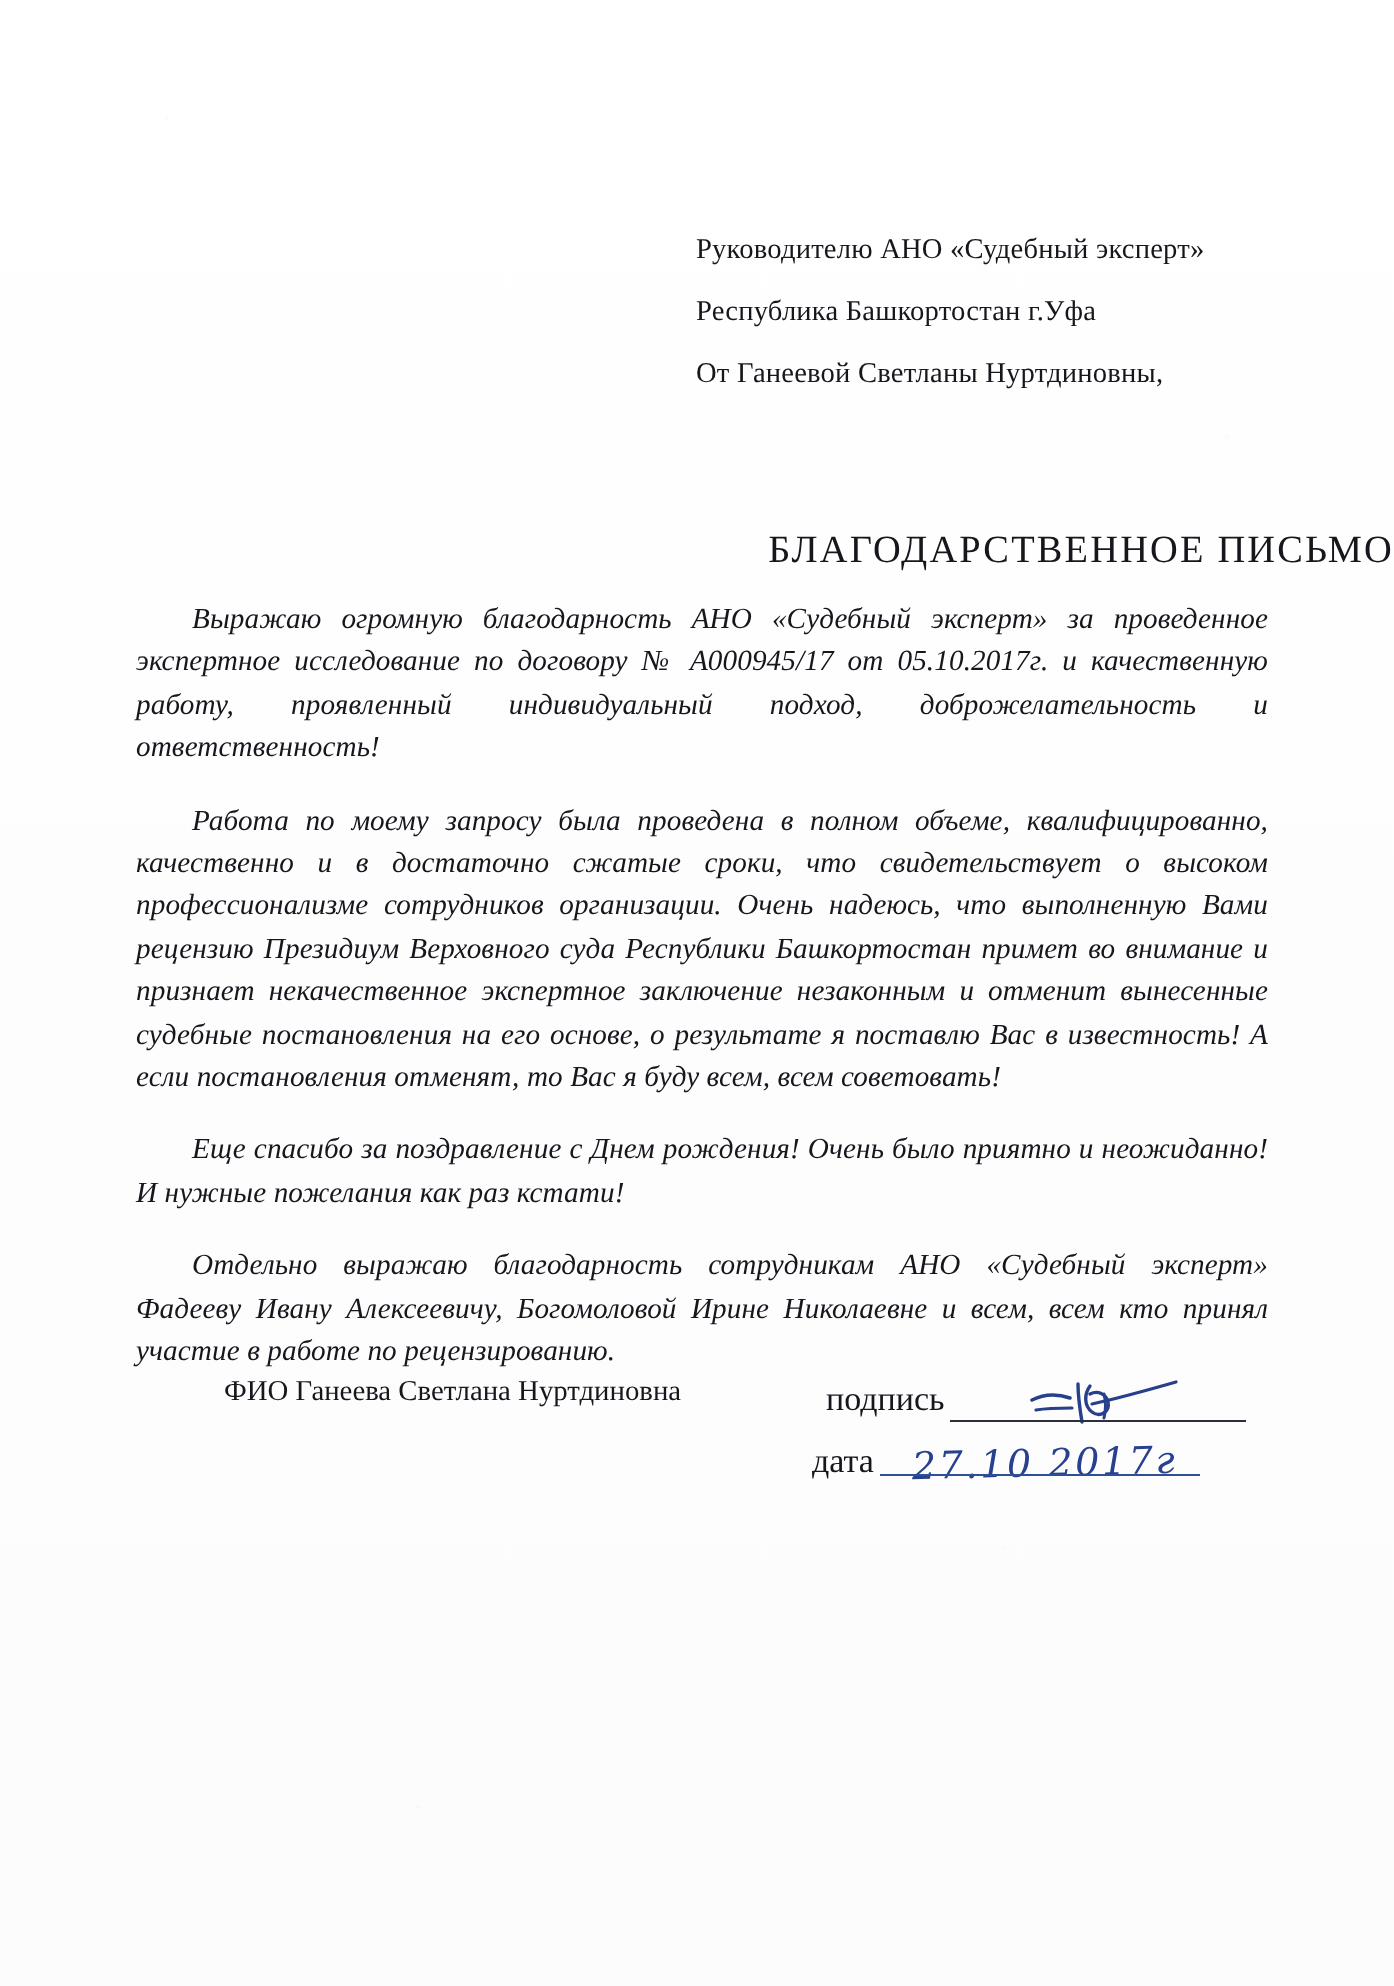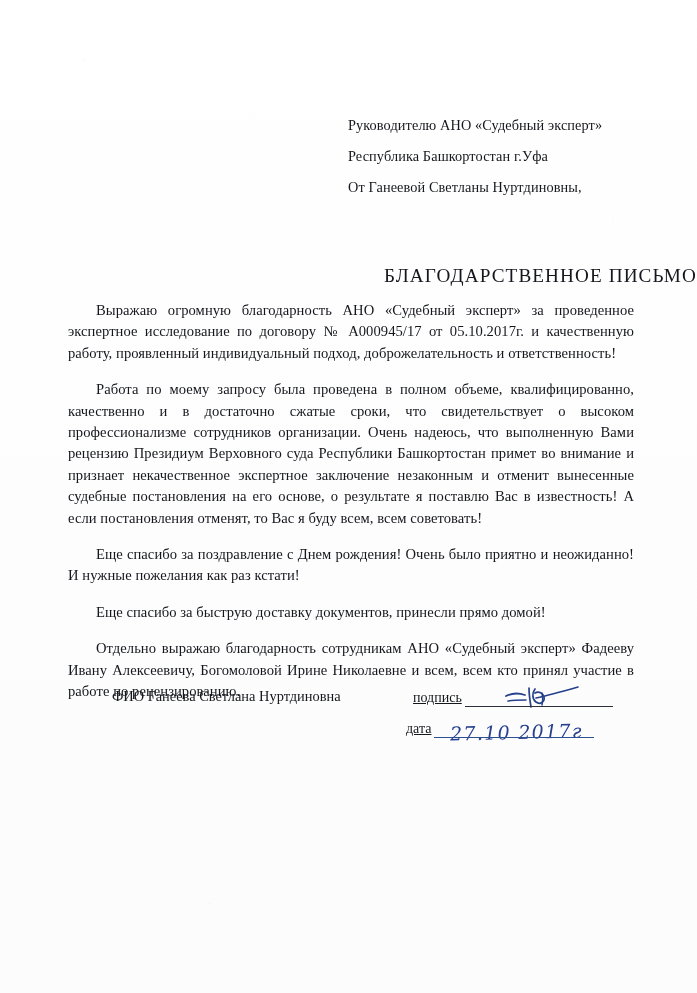--- a/index.html
+++ b/index.html
@@ -69,20 +69,21 @@
     letter-spacing: 1.1px;
     font-weight: 400;
   }
 
   
   .body-block {
     position: absolute;
     left: 68px;
     top: 300px;
     width: 566px;
+    font-style: italic;
   }
 
   .para {
     text-align: justify;
     text-justify: inter-word;
     font-size: 14.6px;
     line-height: 21.4px;
     text-indent: 28px;
     margin: 0 0 15px 0;
     letter-spacing: 0.05px;
@@ -115,24 +116,23 @@
   }
   .date-row {
     position: absolute;
     left: 338px;
     top: 33px;
     display: flex;
     align-items: flex-start;
   }
 
   .sign-label {
-    font-size: 14px;
+    font-size: 17px;
     white-space: nowrap;
     padding-bottom: 1px;
-    text-decoration: underline;
   }
 
   .rule {
     position: relative;
     margin-left: 3px;
     height: 17px;
   }
   .rule::after {
     content: "";
     position: absolute;
@@ -182,21 +182,20 @@
       <div class="addressee-line">Республика Башкортостан г.Уфа</div>
       <div class="addressee-line">От Ганеевой Светланы Нуртдиновны,</div>
     </div>
 
     <div class="doc-title">БЛАГОДАРСТВЕННОЕ ПИСЬМО</div>
 
     <div class="body-block">
       <p class="para">Выражаю огромную благодарность АНО «Судебный эксперт» за проведенное экспертное исследование по договору № А000945/17 от 05.10.2017г. и качественную работу, проявленный индивидуальный подход, доброжелательность и ответственность!</p>
       <p class="para">Работа по моему запросу была проведена в полном объеме, квалифицированно, качественно и в достаточно сжатые сроки, что свидетельствует о высоком профессионализме сотрудников организации. Очень надеюсь, что выполненную Вами рецензию Президиум Верховного суда Республики Башкортостан примет во внимание и признает некачественное экспертное заключение незаконным и отменит вынесенные судебные постановления на его основе, о результате я поставлю Вас в известность! А если постановления отменят, то Вас я буду всем, всем советовать!</p>
       <p class="para">Еще спасибо за поздравление с Днем рождения! Очень было приятно и неожиданно! И нужные пожелания как раз кстати!</p>
-      <p class="para">Еще спасибо за быструю доставку документов, принесли прямо домой!</p>
       <p class="para">Отдельно выражаю благодарность сотрудникам АНО «Судебный эксперт» Фадееву Ивану Алексеевичу, Богомоловой Ирине Николаевне и всем, всем кто принял участие в работе по рецензированию.</p>
     </div>
 
     <div class="sign-area">
 
       <div class="fio">ФИО Ганеева Светлана Нуртдиновна</div>
 
       <div class="sign-row">
         <span class="sign-label">подпись</span>
         <span class="rule rule-sig">

